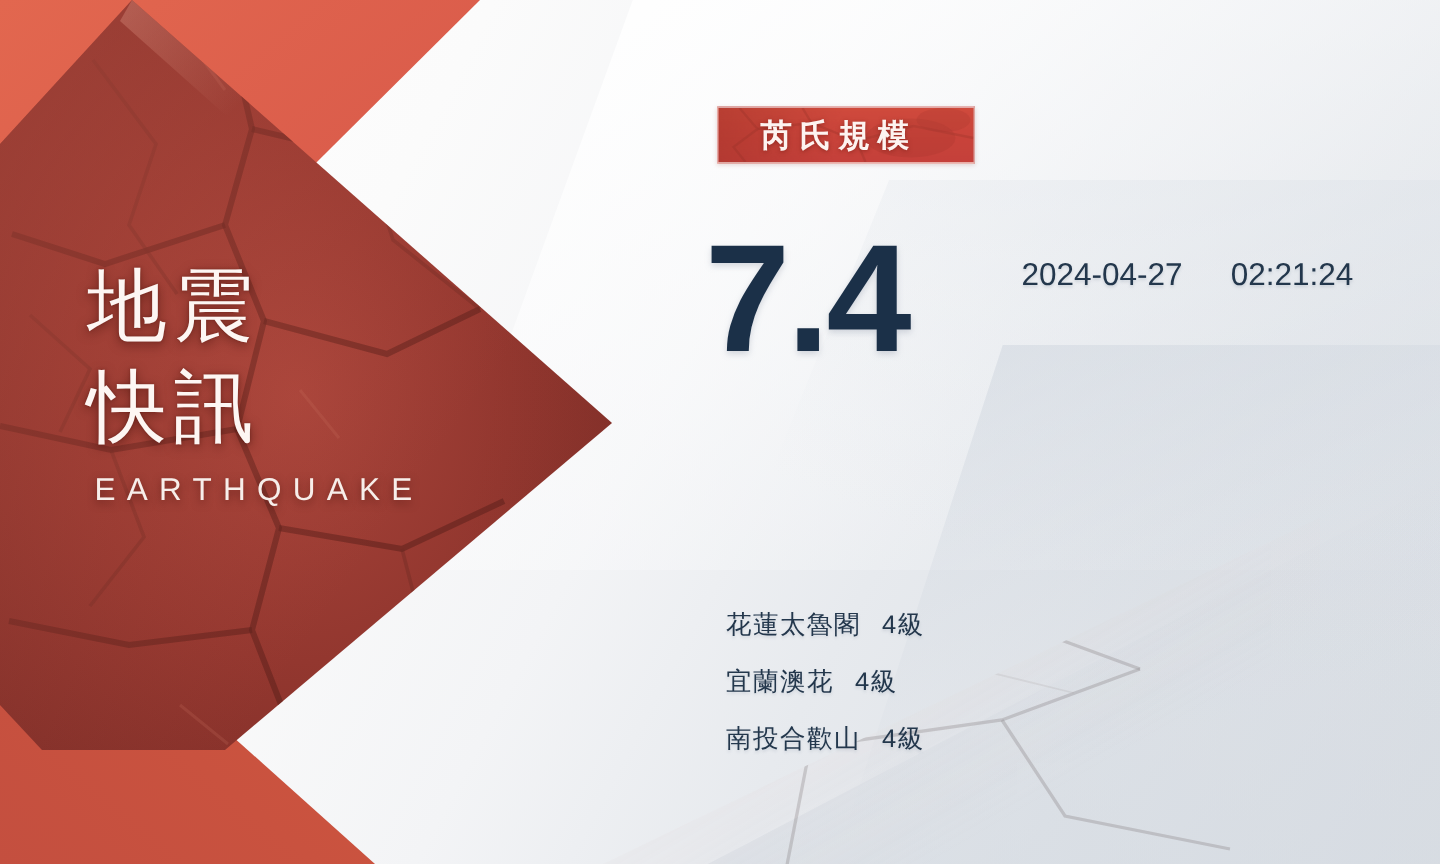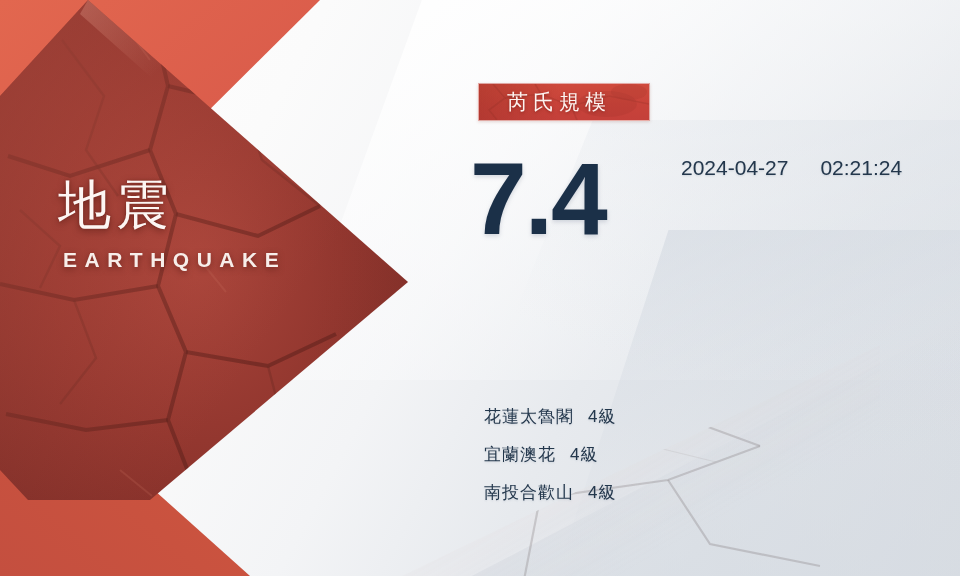--- a/index.html
+++ b/index.html
@@ -146,21 +146,21 @@
     line-height: 1.26;
     font-weight: 400;
     letter-spacing: 5px;
     white-space: nowrap;
   }
   .title-sub {
     margin-top: 9px;
     margin-left: 5px;
     font-size: 21px;
     letter-spacing: 7.5px;
-    font-weight: 700;
+    font-weight: 400;
     white-space: nowrap;
     color: #f7eeea;
     text-shadow: 0 2px 6px rgba(60,12,8,0.5);
   }
 
   
   .label-bar {
     position: absolute;
     height: 36px;
     background:
@@ -175,39 +175,39 @@
   .label-bar .bar-cracks svg { width:100%; height:100%; display:block; }
   .label-bar .bar-text {
     position: relative;
     margin-left: 28px;
     color: #fdf3f0;
     font-size: 21px;
     letter-spacing: 5px;
     text-shadow: 0 1px 3px rgba(110,28,20,0.55);
     white-space: nowrap;
   }
-  #bar-magnitude { left: 478px; top: 83px; width: 170px; }
+  #bar-magnitude { left: 478px; top: 71px; width: 170px; font-weight: bold; }
   #bar-intensity { left: 478px; top: 346px; width: 462px; }
 
   .magnitude {
     position: absolute;
     left: 470px;
     top: 148px;
     font-size: 102px;
     line-height: 1;
     font-weight: 700;
     color: #1b3048;
     letter-spacing: -2px;
     text-shadow: 0 2px 4px rgba(140,150,165,0.35);
   }
 
   .detail-list {
     position: absolute;
     left: 681px;
-    top: 147px;
+    top: 163px;
     color: #23374c;
   }
   .detail-line {
     font-size: 21px;
     line-height: 42px;
     white-space: nowrap;
     font-weight: 500;
     text-shadow: 0 1px 2px rgba(150,160,175,0.35);
   }
   .detail-line .gap { display: inline-block; width: 32px; }
@@ -290,20 +290,21 @@
       </svg>
     </div>
 
     <div class="shape red-chevron2"></div>
     <div class="shape chev-edge-hi"></div>
     <div class="red-shadow"></div>
   </div>
 
   <div class="title-block">
     <div class="title-line">地震</div>
+    <div class="title-line">快訊</div>
     <div class="title-sub">EARTHQUAKE</div>
   </div>
 
   <div class="label-bar" id="bar-magnitude">
     <div class="bar-cracks">
       <svg viewBox="0 0 170 36" preserveAspectRatio="none" aria-hidden="true">
         <g fill="none" stroke="#8f2f26" stroke-opacity="0.55" stroke-width="1.6">
           <path d="M14 0 L26 14 L10 26 L18 36"></path>
           <path d="M26 14 L62 10 L92 22 L130 12 L170 20"></path>
           <path d="M92 22 L98 36"></path>

